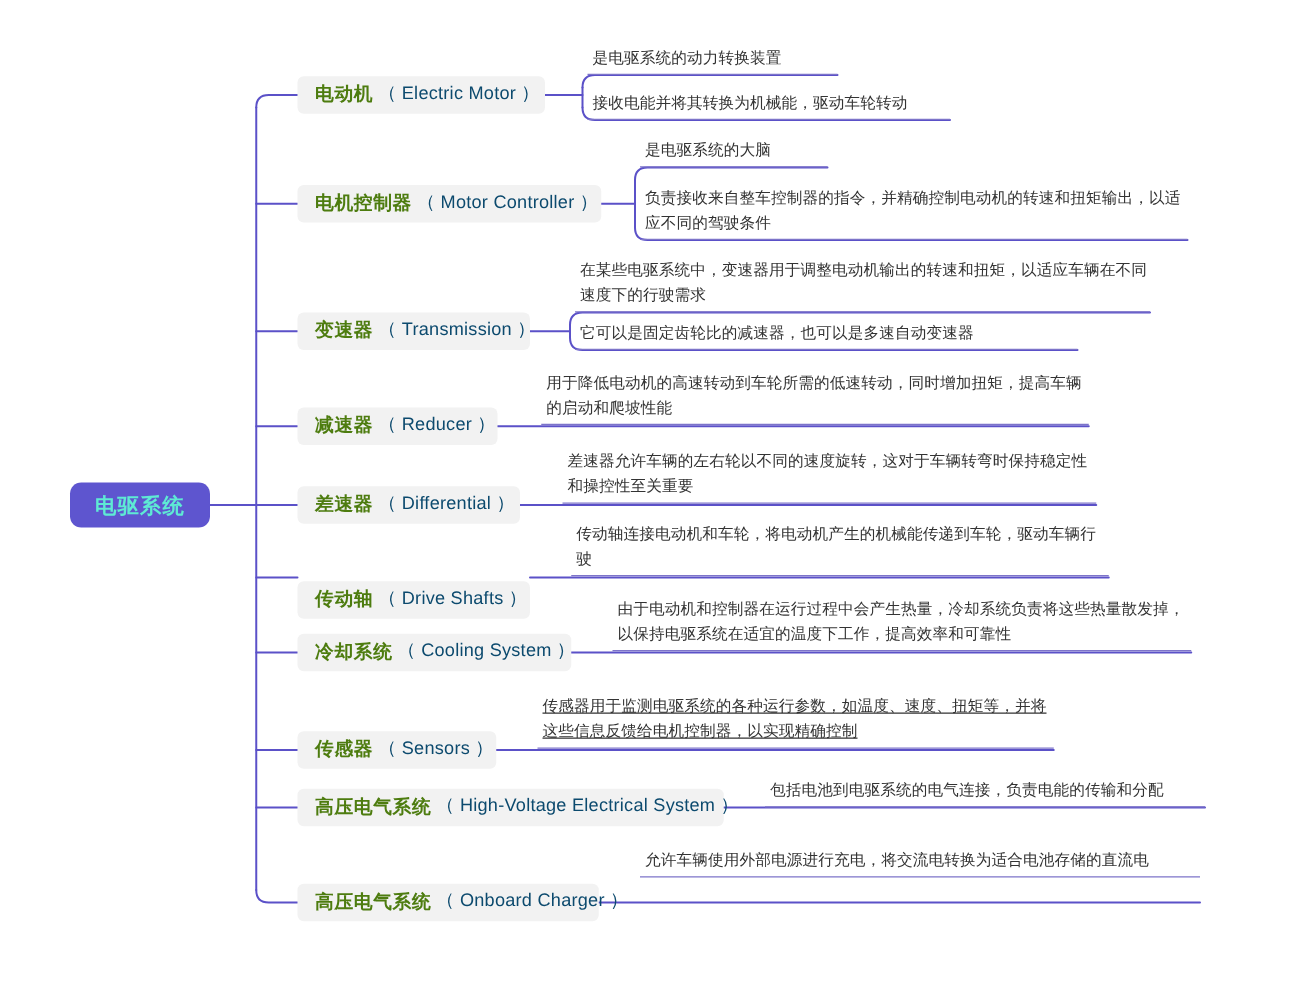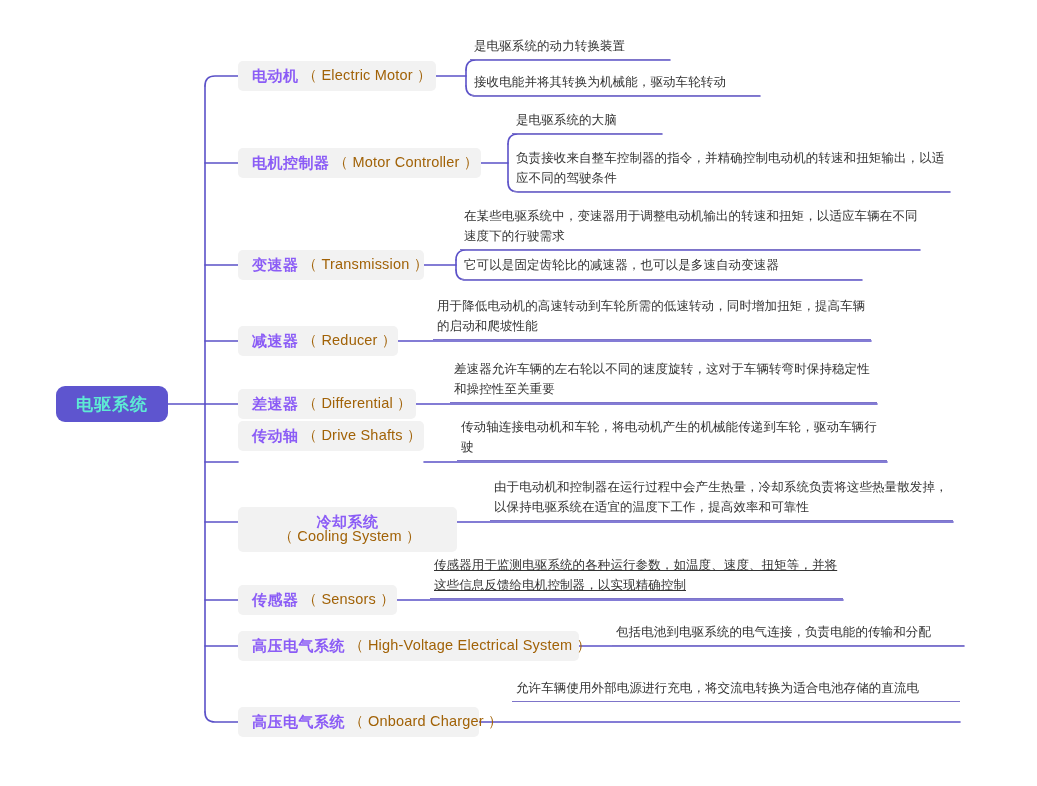--- a/index.html
+++ b/index.html
@@ -57,27 +57,27 @@
     background: #f2f2f2;
     border-radius: 5px;
     padding: 7px 14px 8px 14px;
     box-sizing: border-box;
     white-space: nowrap;
     line-height: 1;
   }
   .topic .zh {
     font-size: 15px;
     font-weight: bold;
-    color: #8b5cf6;
+    color: #4d7c0f;
     letter-spacing: 0.5px;
   }
   .topic .en {
     font-size: 14.5px;
     font-weight: normal;
-    color: #a16207;
+    color: #0c4a6e;
     margin-left: 4px;
     letter-spacing: 0.2px;
   }
 
   
   .leaf {
     position: absolute;
     font-size: 12.5px;
     line-height: 20px;
     color: #333333;
@@ -148,25 +148,25 @@
         <span class="en">（ Transmission ）</span>
       </div>
       <div class="topic" style="left: 238px; width: 160px; background: rgb(242, 242, 242); top: 326px;">
         <span class="zh">减速器</span>
         <span class="en">（ Reducer ）</span>
       </div>
       <div class="topic" style="left: 238px; width: 178px; background: rgb(242, 242, 242); top: 389px;">
         <span class="zh">差速器</span>
         <span class="en">（ Differential ）</span>
       </div>
-      <div class="topic" style="left: 238px; width: 186px; background: rgb(242, 242, 242); top: 421px;">
+      <div class="topic" style="left: 238px; width: 186px; background: rgb(242, 242, 242); top: 465px;">
         <span class="zh">传动轴</span>
         <span class="en">（ Drive Shafts ）</span>
       </div>
-      <div class="topic" style="left: 238px; width: 219px; background: rgb(242, 242, 242); top: 507px; flex-direction: column;">
+      <div class="topic" style="left: 238px; width: 219px; background: rgb(242, 242, 242); top: 507px;">
         <span class="zh">冷却系统</span>
         <span class="en">（ Cooling System ）</span>
       </div>
       <div class="topic" style="left: 238px; width: 159px; background: rgb(242, 242, 242); top: 585px;">
         <span class="zh">传感器</span>
         <span class="en">（ Sensors ）</span>
       </div>
       <div class="topic" style="left: 238px; width: 341px; background: rgb(242, 242, 242); top: 631px;">
         <span class="zh">高压电气系统</span>
         <span class="en">（ High-Voltage Electrical System ）</span>
@@ -175,21 +175,21 @@
         <span class="zh">高压电气系统</span>
         <span class="en">（ Onboard Charger ）</span>
       </div>
     </div>
   <div id="leaf-layer">
       <div class="leaf" style="left: 470px; top: 36px; width: 200px; border-bottom-color: rgb(125, 116, 201);">是电驱系统的动力转换装置</div>
       <div class="leaf" style="left: 470px; top: 72px; width: 290px; border-bottom-color: rgb(125, 116, 201);">接收电能并将其转换为机械能，驱动车轮转动</div>
       <div class="leaf" style="left: 512px; top: 110px; width: 150px; border-bottom-color: rgb(125, 116, 201);">是电驱系统的大脑</div>
       <div class="leaf" style="left: 512px; top: 148px; width: 438px; border-bottom-color: rgb(125, 116, 201);">负责接收来自整车控制器的指令，并精确控制电动机的转速和扭矩输出，以适应不同的驾驶条件</div>
       <div class="leaf" style="left: 460px; top: 206px; width: 460px; border-bottom-color: rgb(125, 116, 201);">在某些电驱系统中，变速器用于调整电动机输出的转速和扭矩，以适应车辆在不同速度下的行驶需求</div>
-      <div class="leaf" style="left: 460px; top: 256px; width: 402px; border-bottom-color: rgb(125, 116, 201); font-family: Liberation Mono, monospace;">它可以是固定齿轮比的减速器，也可以是多速自动变速器</div>
+      <div class="leaf" style="left: 460px; top: 256px; width: 402px; border-bottom-color: rgb(125, 116, 201);">它可以是固定齿轮比的减速器，也可以是多速自动变速器</div>
       <div class="leaf" style="left: 433px; top: 296px; width: 438px; border-bottom-color: rgb(125, 116, 201);">用于降低电动机的高速转动到车轮所需的低速转动，同时增加扭矩，提高车辆的启动和爬坡性能</div>
       <div class="leaf" style="left: 450px; top: 359px; width: 427px; border-bottom-color: rgb(125, 116, 201);">差速器允许车辆的左右轮以不同的速度旋转，这对于车辆转弯时保持稳定性和操控性至关重要</div>
       <div class="leaf" style="left: 457px; top: 417px; width: 430px; border-bottom-color: rgb(125, 116, 201);">传动轴连接电动机和车轮，将电动机产生的机械能传递到车轮，驱动车辆行驶</div>
       <div class="leaf" style="left: 490px; top: 477px; width: 463px; border-bottom-color: rgb(125, 116, 201);">由于电动机和控制器在运行过程中会产生热量，冷却系统负责将这些热量散发掉，以保持电驱系统在适宜的温度下工作，提高效率和可靠性</div>
       <div class="leaf" style="left: 430px; top: 555px; width: 413px; border-bottom-color: rgb(125, 116, 201); text-decoration: underline;">传感器用于监测电驱系统的各种运行参数，如温度、速度、扭矩等，并将这些信息反馈给电机控制器，以实现精确控制</div>
       <div class="leaf" style="left: 612px; top: 622px; width: 352px; border-bottom-color: rgb(125, 116, 201);">包括电池到电驱系统的电气连接，负责电能的传输和分配</div>
       <div class="leaf" style="left: 512px; top: 678px; width: 448px; border-bottom-color: rgb(125, 116, 201);">允许车辆使用外部电源进行充电，将交流电转换为适合电池存储的直流电</div>
     </div>
 
 </div>

